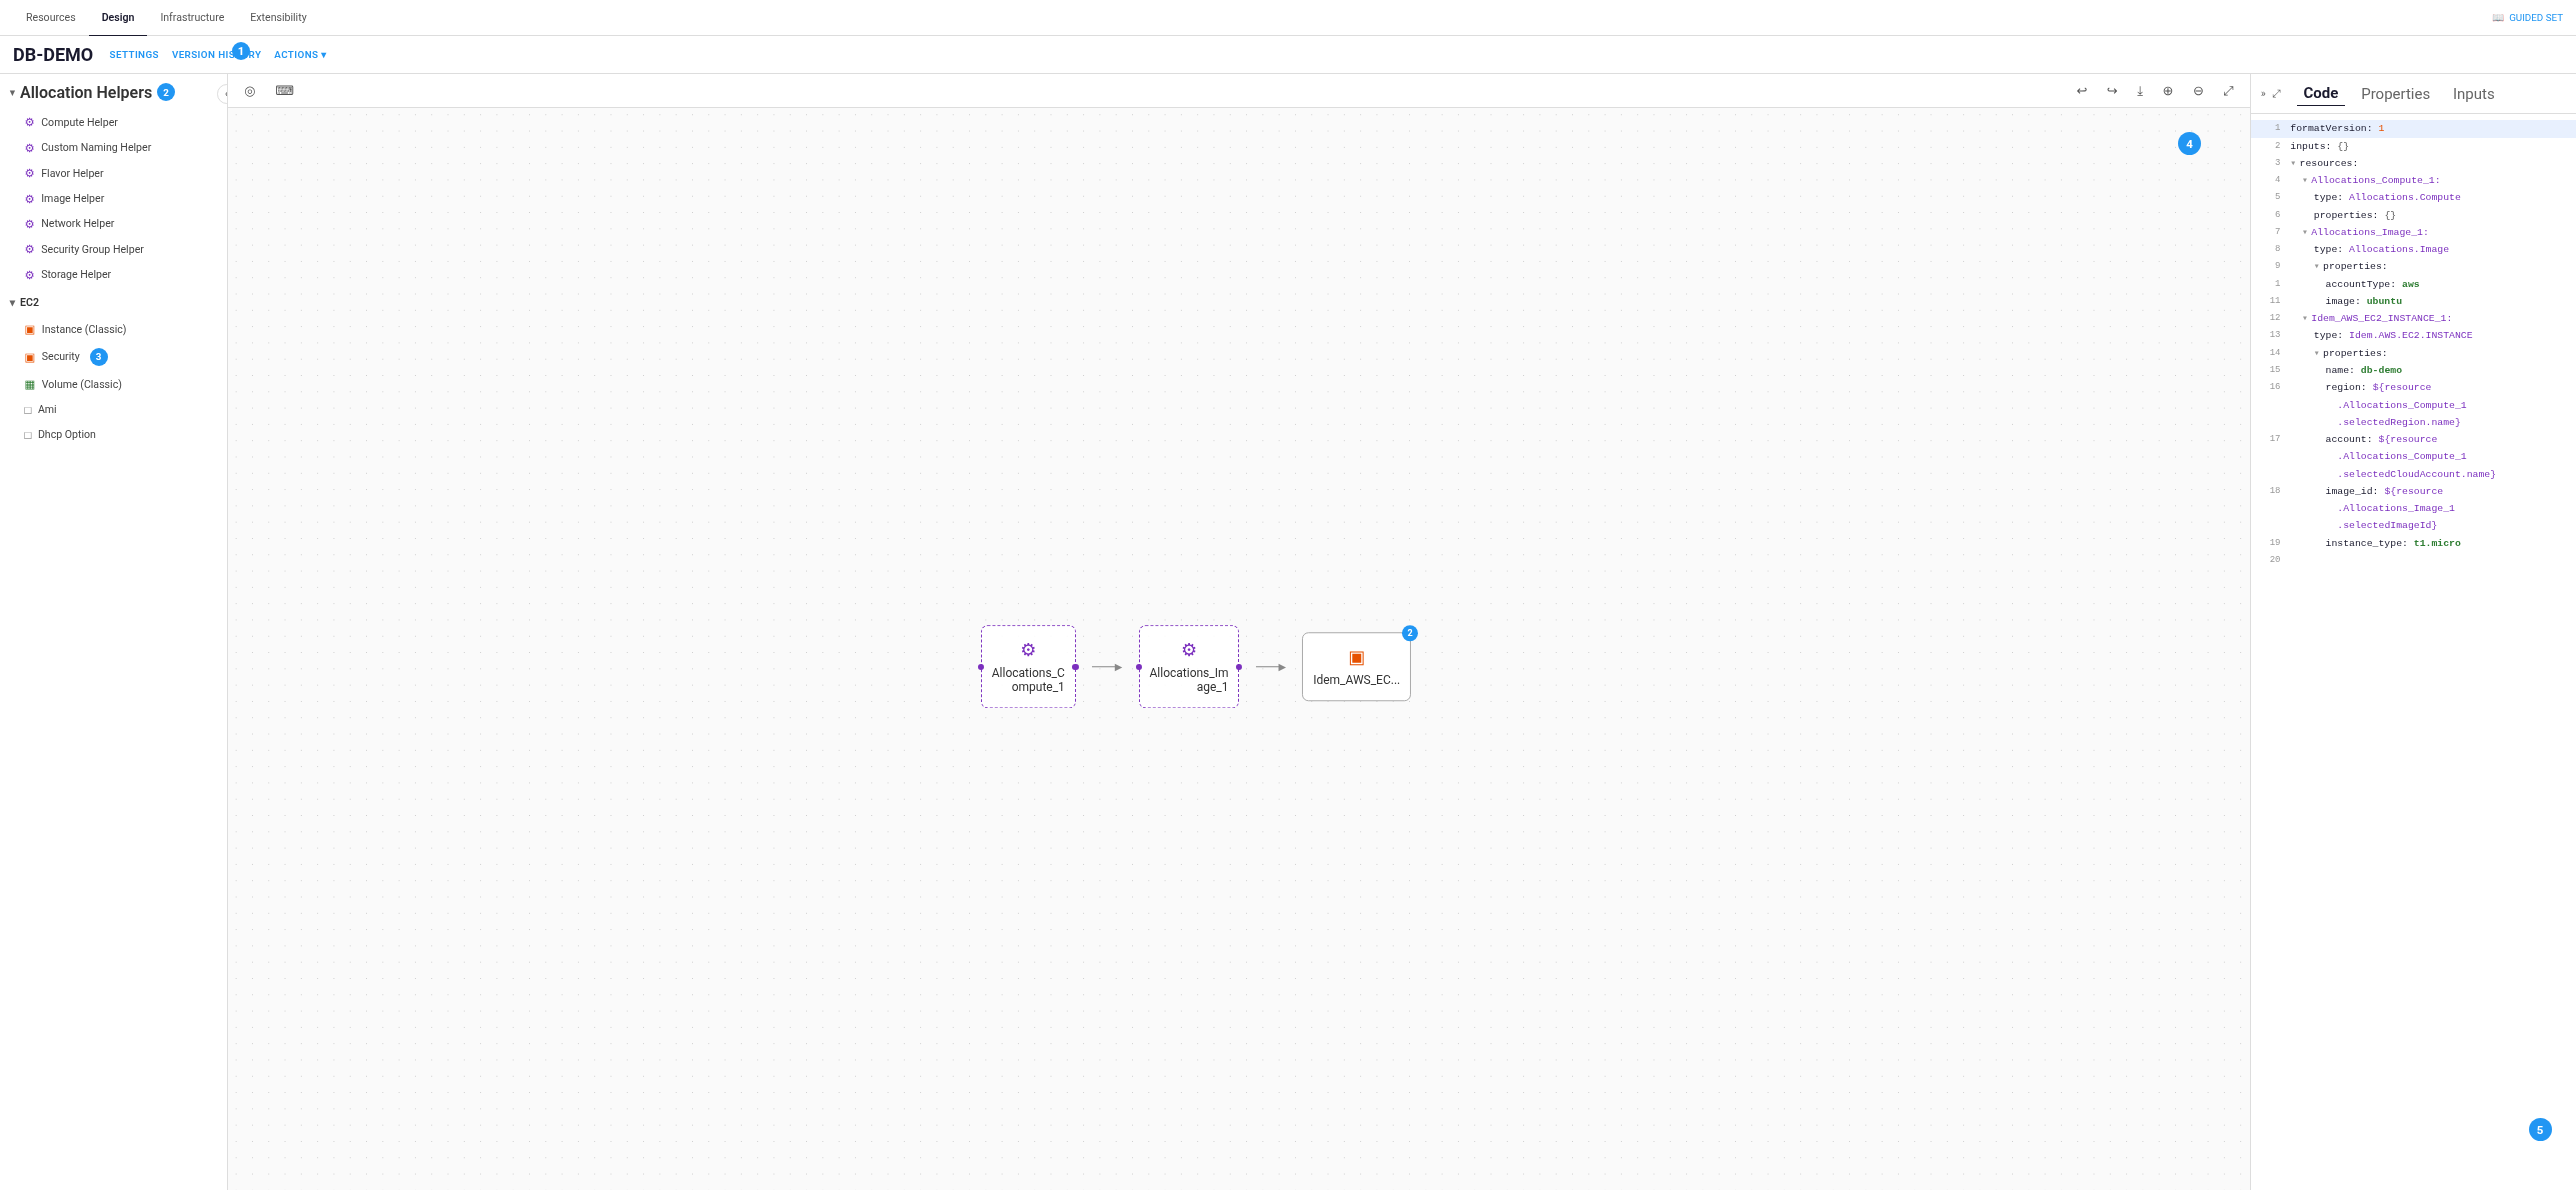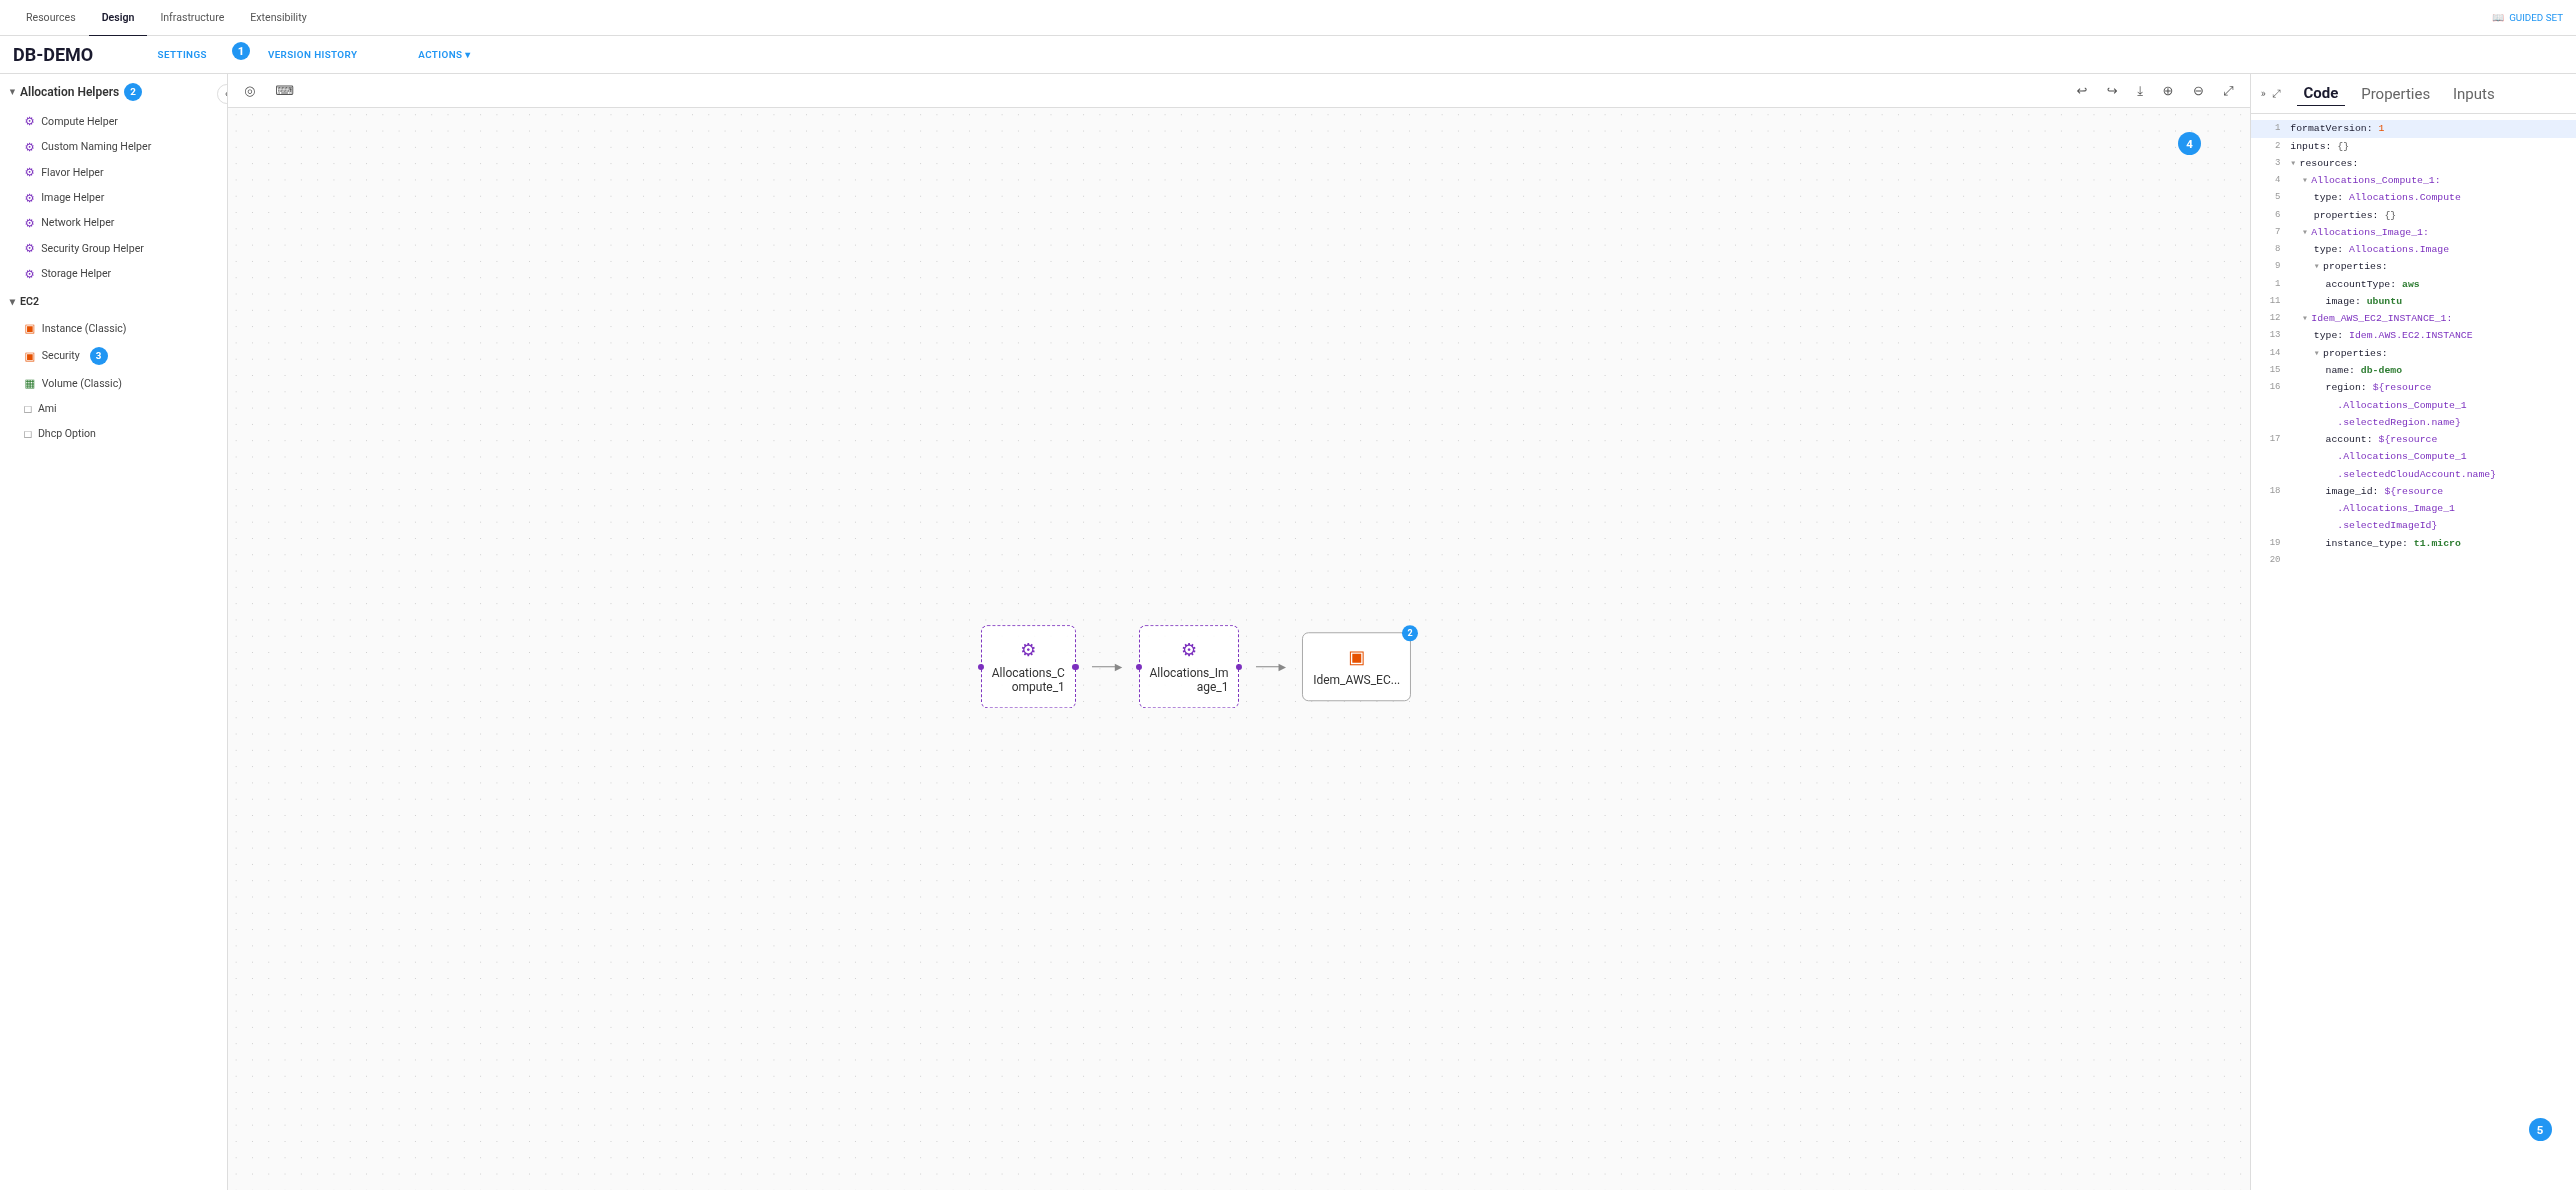--- a/index.html
+++ b/index.html
@@ -24,21 +24,21 @@
 
     
     .page-header {
       display: flex; align-items: center; background: #fff;
       padding: 8.2px 13px; border-bottom: 0.8px solid #ddd; gap: 16.3px;
     }
     .page-title { font-size: 18px; font-weight: 700; color: #1a1a2e; }
     .page-header-links { display: flex; gap: 13px; }
     .page-header-link {
       color: #2196f3; font-size: 9.8px; font-weight: 600; cursor: pointer;
-      text-transform: uppercase; letter-spacing: 0.4px; margin-left: 48px;
+      text-transform: uppercase; letter-spacing: 0.4px;
     }
     .page-header-link.with-arrow::after { content: ' ▾'; }
 
     
     .main-layout { display: flex; height: calc(100vh - 72px); }
 
     
     .sidebar {
       width: 228px; min-width: 228px; background: #fff;
       border-right: 0.8px solid #ddd; overflow-y: auto; position: relative;
@@ -47,21 +47,21 @@
       position: absolute; right: -9.8px; top: 9.8px;
       background: #fff; border: 0.8px solid #ddd; border-radius: 50%;
       width: 19.6px; height: 19.6px; display: flex; align-items: center;
       justify-content: center; cursor: pointer; z-index: 10; font-size: 9px;
     }
     .sidebar-section-header {
       display: flex; align-items: center; padding: 8.2px 9.8px;
       cursor: pointer; gap: 4.9px;
     }
     .sidebar-section-title {
-      font-size: 12px; font-weight: 600; color: #333;
+      font-size: 16px; font-weight: 600; color: #333;
     }
     .badge-circle {
       background: #2196f3; color: #fff; border-radius: 50%;
       width: 18px; height: 18px; display: flex; align-items: center;
       justify-content: center; font-size: 9.8px; font-weight: 700;
     }
     .sidebar-item {
       display: flex; align-items: center; padding: 5.7px 9.8px 5.7px 24.5px;
       cursor: pointer; gap: 6.5px; color: #444; font-size: 10.6px;
     }

